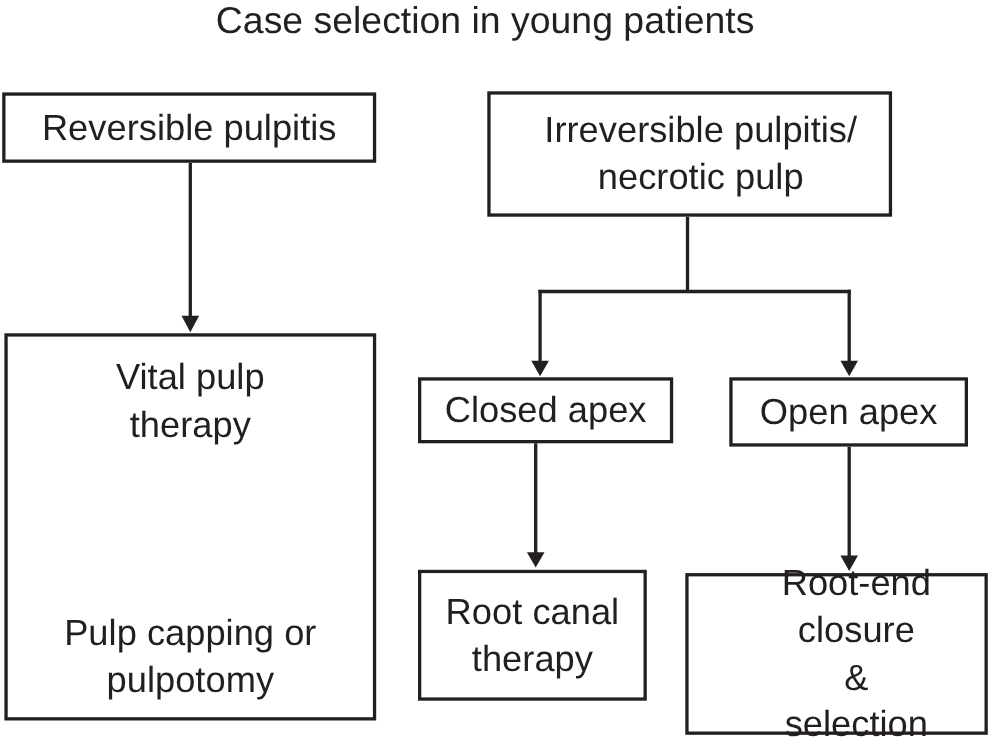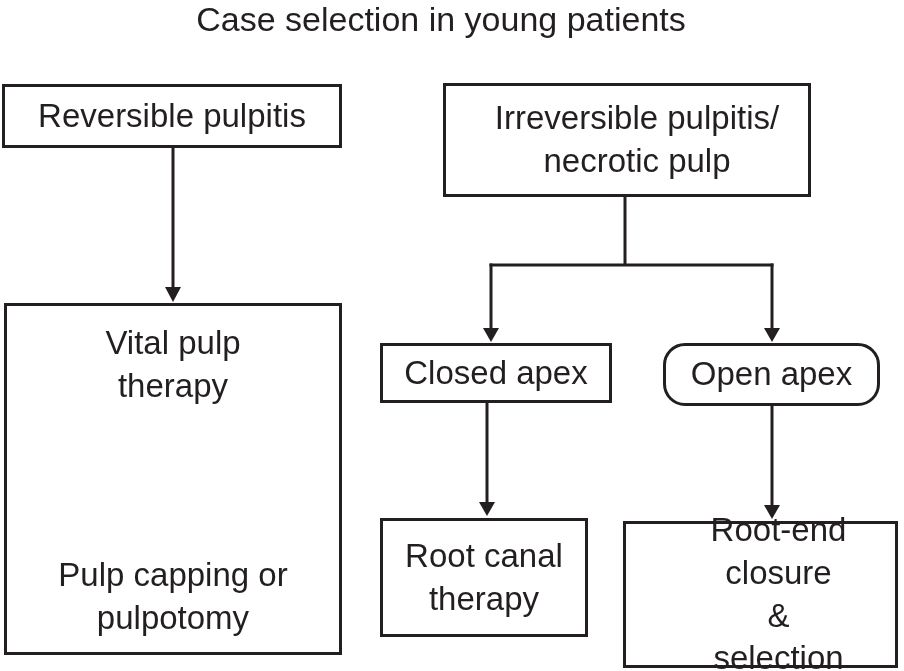--- a/index.html
+++ b/index.html
@@ -51,21 +51,21 @@
     text-align: center;
     font-size: 33px;
     line-height: 1.3;
   }
   .node-reversible   { left: 2px;   top: 84px;  width: 340px; height: 64px; }
   .node-irreversible { left: 443px; top: 83px;  width: 368px; height: 114px; padding-left: 20px; }
   .node-vital-container { left: 4px; top: 303px; width: 338px; height: 352px; justify-content: flex-start; }
   .vital-top    { position: absolute; top: 16px;   left: 0; right: 0; text-align: center; }
   .vital-bottom { position: absolute; bottom: 12px; left: 0; right: 0; text-align: center; }
   .node-closed    { left: 380px; top: 343px; width: 232px; height: 60px; }
-  .node-open      { left: 663px; top: 343px; width: 217px; height: 63px; border-radius: 22px; }
+  .node-open      { left: 663px; top: 343px; width: 217px; height: 63px; }
   .node-rootcanal { left: 380px; top: 518px; width: 208px; height: 119px; }
   .node-rootend   { left: 623px; top: 521px; width: 275px; height: 147px; padding-left: 36px; }
 </style>
 </head>
 <body>
 
 <div class="figure">
 
   <div class="title">Case selection in young patients</div>
 

